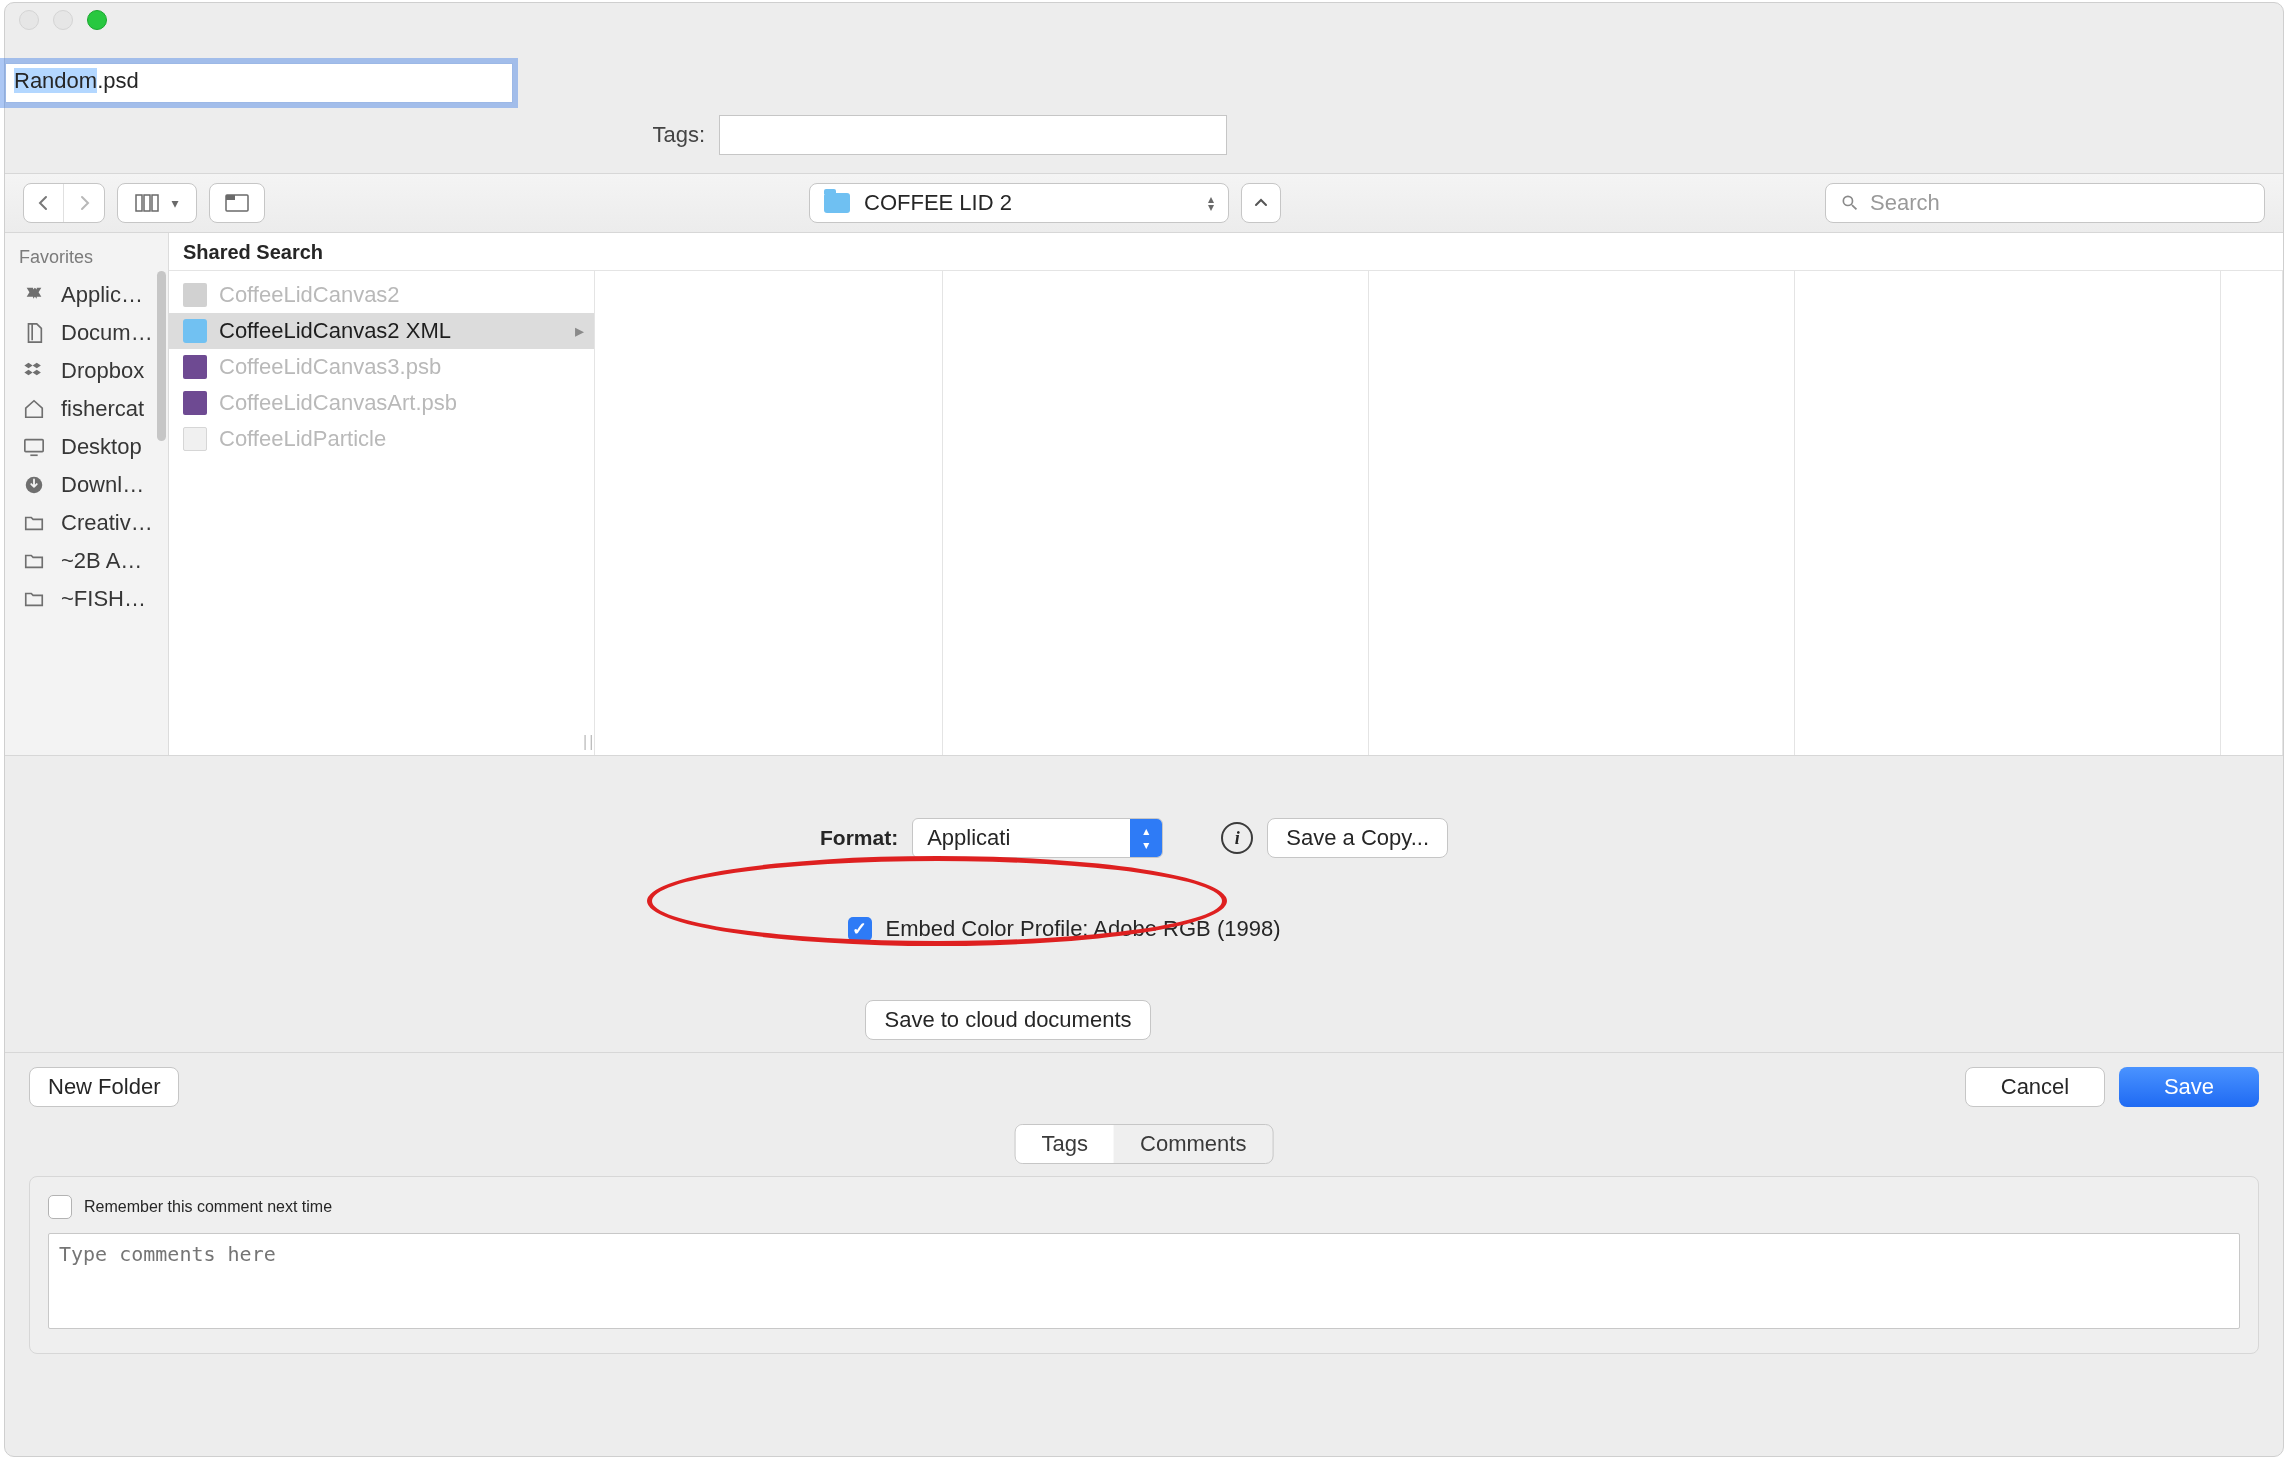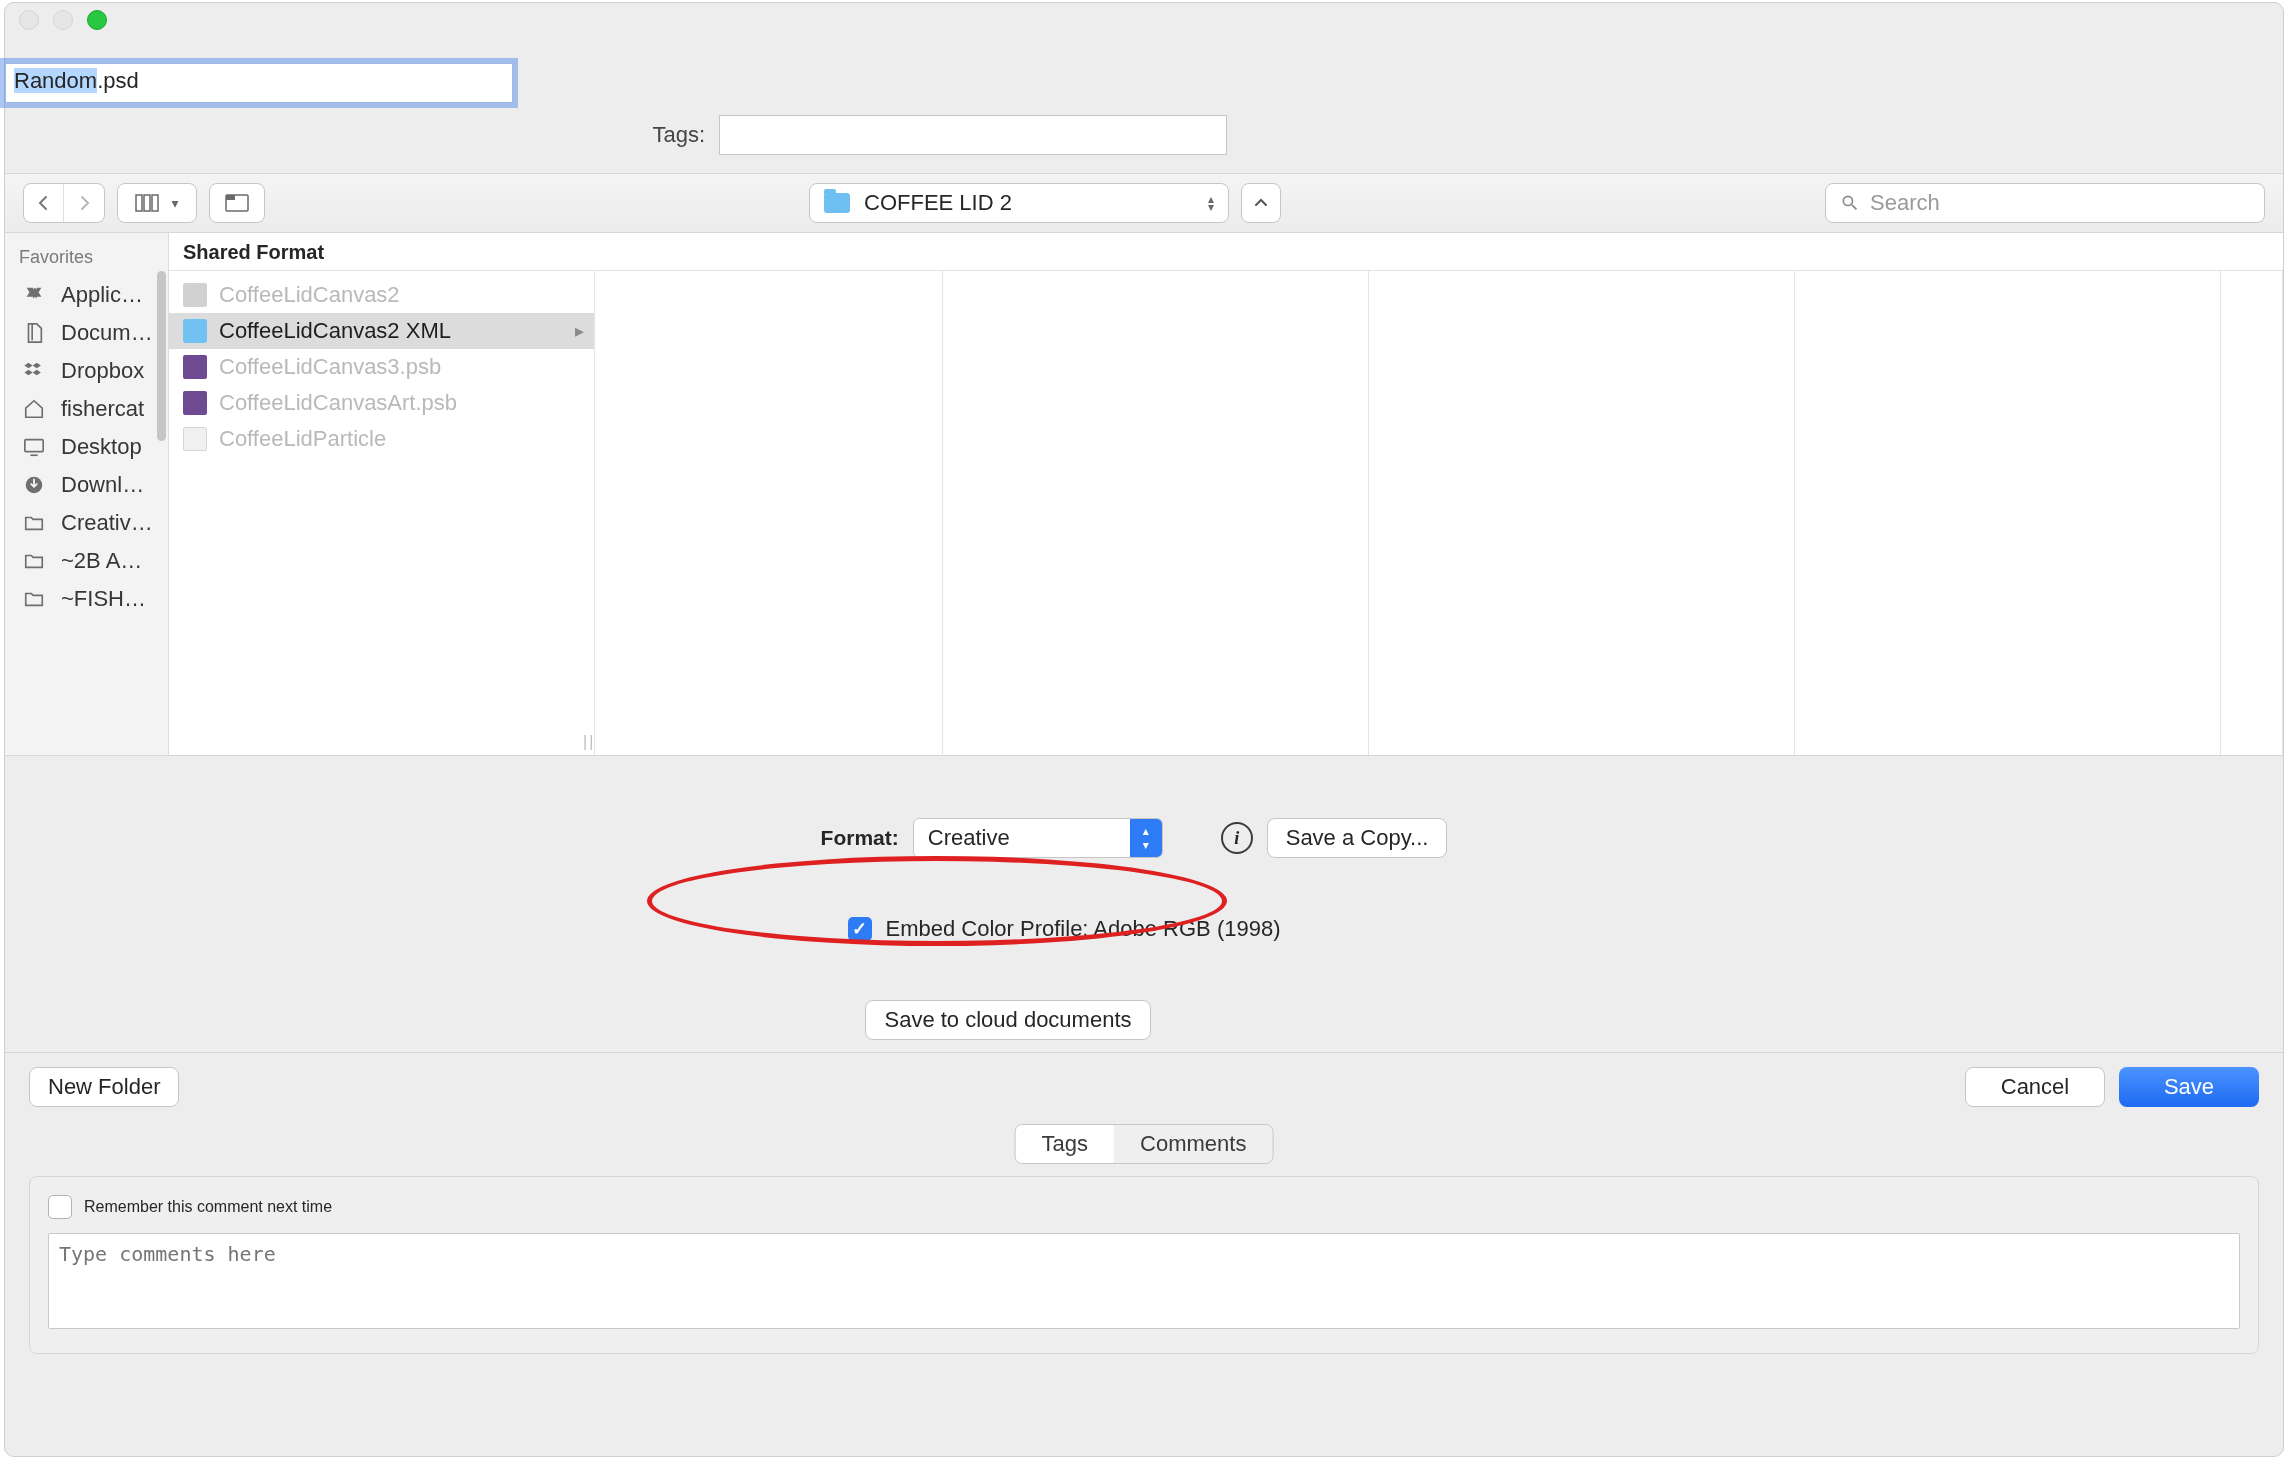--- a/index.html
+++ b/index.html
@@ -532,21 +532,21 @@
               <path d="M3 6h6l2 2h10v11H3z" fill="none" stroke="#6f6f6f" stroke-width="1.8"></path>
             </svg>
           </span>
         <span class="lbl">~FISHER...</span>
       </div>
 
       <div class="scroll-ind"></div>
     </div>
 
     <div class="col-area">
-      <div class="shared-header">Shared Format</div>
+      <div class="shared-header">Shared Search</div>
       <div class="cols">
         <div class="col">
           <div class="file-row">
             <span class="file-icon"></span>
             <span>CoffeeLidCanvas2</span>
           </div>
           <div class="file-row enabled selected">
             <span class="file-icon folder-blue"></span>
             <span>CoffeeLidCanvas2 XML</span>
             <span class="chev">▸</span>
@@ -571,21 +571,21 @@
         <div class="col narrow"></div>
         <span class="resize-handle">||</span>
       </div>
     </div>
   </div>
 
   <div class="options" style="position:relative;">
     <div class="opt-row" style="position:relative; left:-10px;">
       <span class="opt-label">Format:</span>
       <div class="format-select">
-        <span class="txt">Creative</span>
+        <span class="txt">Applicati</span>
         <span class="caps">
             <span>▴</span>
             <span>▾</span>
           </span>
       </div>
       <span style="width:30px"></span>
       <span class="info-circle">i</span>
       <div class="plain-btn">
         <span>Save a Copy...</span>
       </div>

